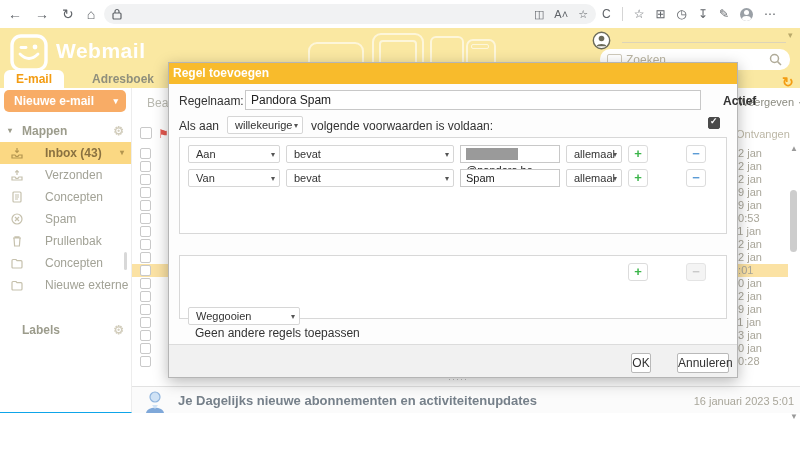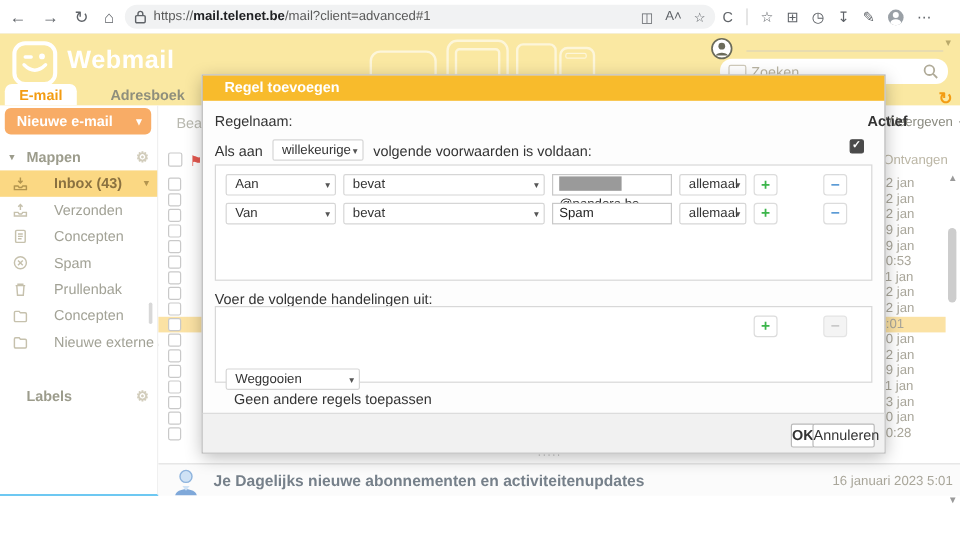--- a/index.html
+++ b/index.html
@@ -68,21 +68,21 @@
   .vsb .dn{position:absolute;left:2px;top:268px;font-size:8px;color:#9a9a9a;}
   .vsb .thumb{position:absolute;left:2px;top:46px;width:7px;height:62px;background:#cdcdcd;border-radius:4px;}
   .hgrip{position:absolute;left:448px;top:374px;font-size:9px;color:#bbb;letter-spacing:1px;}
   
   .preview{position:absolute;left:132px;top:386px;width:668px;height:26px;background:#fbfbfb;border-top:1px solid #e2e2e2;}
   .preview .subj{position:absolute;left:46px;top:6px;font-size:13px;font-weight:bold;color:#76808a;}
   .preview .pdate{position:absolute;right:6px;top:8px;font-size:11px;color:#a9a69a;}
   .preview svg{position:absolute;left:12px;top:2px;}
   
   .dialog{position:absolute;left:168px;top:62px;width:570px;height:316px;background:#fdfdfd;border:1px solid #b5b5b5;box-shadow:0 4px 14px rgba(0,0,0,.28);z-index:10;box-sizing:border-box;}
-  .dtitle{height:21px;line-height:21px;background:#F8BB2C;color:#fff;font-size:12px;font-weight:bold;padding-left:18px;}
+  .dtitle{height:21px;line-height:21px;background:#F8BB2C;color:#fff;font-size:12px;font-weight:bold;padding-left:4px;}
   .dlabel{font-size:12px;color:#333;}
   .dinput{position:absolute;background:#fff;border:1px solid #c8c8c8;font-size:12px;color:#222;line-height:18px;padding:0 5px;box-sizing:border-box;}
   .dsel{position:absolute;height:18px;background:#fff;border:1px solid #d6d6d6;border-radius:2px;font-size:11px;color:#333;line-height:17px;padding:0 14px 0 7px;box-sizing:border-box;cursor:pointer;white-space:nowrap;overflow:hidden;}
   .dsel .caret{position:absolute;right:4px;top:0;font-size:8px;color:#555;}
   .panel{position:absolute;left:10px;width:548px;background:#fff;border:1px solid #d8d8d8;box-sizing:border-box;}
   .pm{position:absolute;height:18px;width:20px;background:#fff;border:1px solid #dcdcdc;border-radius:3px;text-align:center;line-height:16px;font-weight:bold;font-size:13px;cursor:pointer;box-sizing:border-box;}
   .plus{color:#3BB54A;}
   .minus{color:#5B9BD5;}
   .pm.disabled{background:#f4f4f4;border-color:#e4e4e4;color:#c9c9c9;cursor:default;}
   .redact{display:inline-block;width:52px;height:12px;background:#9a9a9a;vertical-align:middle;margin-right:2px;margin-top:-2px;}
@@ -98,21 +98,20 @@
       <span>←</span>
       <span>→</span>
       <span>↻</span>
       <span>⌂</span>
     </div>
   <div class="urlpill">
     <svg width="10" height="12" viewBox="0 0 10 12">
         <rect x="1" y="5" width="8" height="6" rx="1" fill="none" stroke="#5f6368" stroke-width="1.2"></rect>
         <path d="M3 5V3.5a2 2 0 0 1 4 0V5" fill="none" stroke="#5f6368" stroke-width="1.2"></path>
       </svg>
-    <span class="urltext"><span>https://</span><b>mail.telenet.be</b><span>/mail?client=advanced#1</span></span>
     <span class="pillicons" id="pill-icons">
         <span>◫</span>
         <span>A˄</span>
         <span>☆</span>
       </span>
   </div>
   <div class="actionicons" id="action-icons">
       <span>C</span>
       <span class="vdiv"></span>
       <span>☆</span>
@@ -299,20 +298,21 @@
     <path d="M8 16l3 4 3-4" fill="#cfe2f5"></path>
   </svg>
   <div class="subj">Je Dagelijks nieuwe abonnementen en activiteitenupdates</div>
   <div class="pdate">16 januari 2023 5:01</div>
 </div>
 
 <div class="dialog">
   <div class="dtitle">Regel toevoegen</div>
 
   <div class="dlabel abs" style="left:10px;top:31px;">Regelnaam:</div>
+  <div class="dinput" style="left:76px;top:27px;width:456px;height:20px;">Pandora Spam</div>
   <span class="cb checked abs" style="left:539px;top:31px;" id="active-cb"></span>
   <span class="dcheck abs" style="left:554px;top:31px;font-weight:bold;">Actief</span>
 
   <span class="dlabel abs" style="left:10px;top:56px;">Als aan</span>
   <div class="dsel" style="left:58px;top:53px;width:76px;"><span>willekeurige</span><span class="caret">▾</span></div>
   <span class="dlabel abs" style="left:142px;top:56px;">volgende voorwaarden is voldaan:</span>
 
   <div class="panel" style="top:74px;height:97px;" id="cond-panel">
       <div class="dsel" style="left: 8px; top: 7px; width: 92px;"><span>Aan</span><span class="caret">▾</span></div>
       <div class="dsel" style="left: 106px; top: 7px; width: 168px;"><span>bevat</span><span class="caret">▾</span></div>
@@ -321,27 +321,26 @@
       <div class="pm plus" style="left: 448px; top: 7px;">+</div>
       <div class="pm minus" style="left: 506px; top: 7px;">−</div>
       <div class="dsel" style="left: 8px; top: 31px; width: 92px;"><span>Van</span><span class="caret">▾</span></div>
       <div class="dsel" style="left: 106px; top: 31px; width: 168px;"><span>bevat</span><span class="caret">▾</span></div>
       <div class="dinput" style="left: 280px; top: 31px; width: 100px; height: 18px; font-size: 11px; line-height: 16px;"><span>Spam</span></div>
       <div class="dsel" style="left: 386px; top: 31px; width: 56px;"><span>allemaal</span><span class="caret">▾</span></div>
       <div class="pm plus" style="left: 448px; top: 31px;">+</div>
       <div class="pm minus" style="left: 506px; top: 31px;">−</div>
     </div>
 
-  <div class="dlabel abs" style="left:10px;top:179px;">Voer de volgende handelingen uit:</div>
   <div class="panel" style="top:192px;height:64px;" id="act-panel">
       <div class="dsel" style="left: 8px; top: 7px; width: 112px; margin-top: 44px;"><span>Weggooien</span><span class="caret">▾</span></div>
       <div class="pm plus" style="left: 448px; top: 7px;">+</div>
       <div class="pm minus disabled" style="left: 506px; top: 7px;">−</div>
     </div>
 
   <span class="cb checked abs" style="left:10px;top:264px;"></span>
   <span class="dcheck abs" style="left:26px;top:263px;">Geen andere regels toepassen</span>
 
   <div class="dfooter">
-    <div class="dbtn" style="left:490px;width:20px;font-weight:bold;">OK</div>
+    <div class="dbtn" style="left:462px;width:20px;">OK</div>
     <div class="dbtn" style="left:508px;width:52px;">Annuleren</div>
   </div>
 </div>
 
 </body></html>

